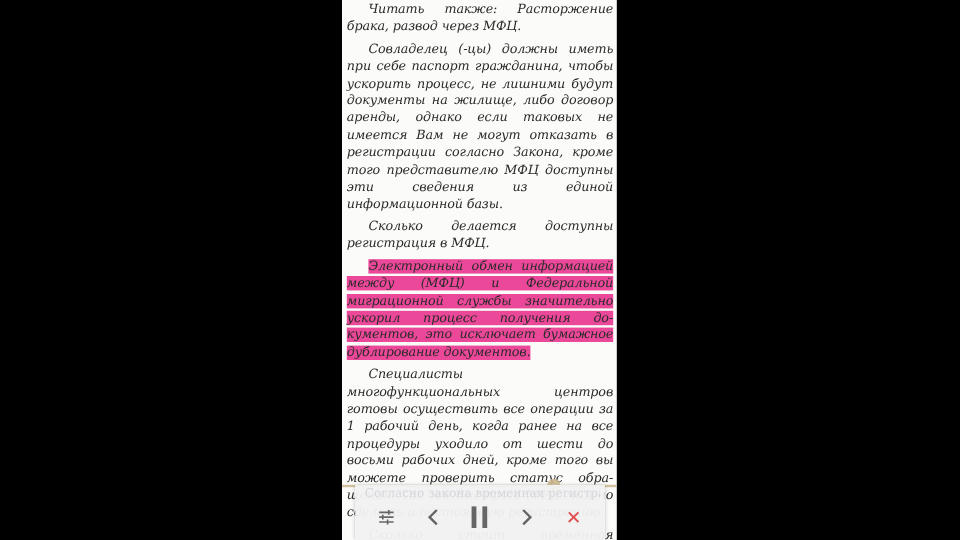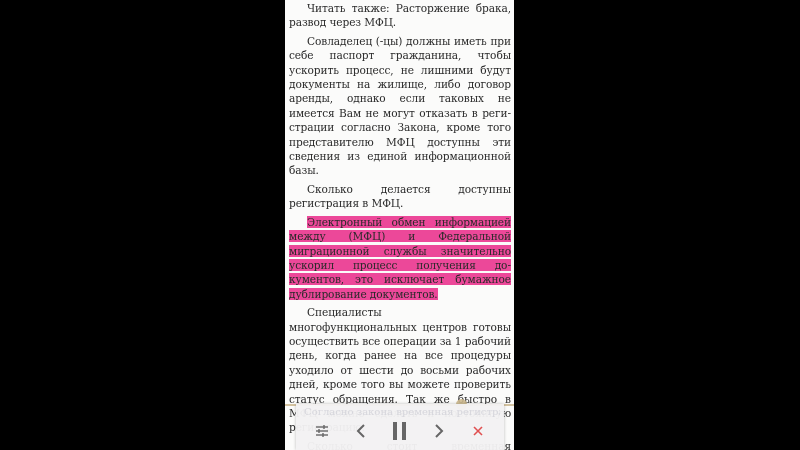--- a/index.html
+++ b/index.html
@@ -34,20 +34,21 @@
       font-size: 10.6px;
       line-height: 14.4px;
       color: #2a2a2a;
       text-align: justify;
       letter-spacing: -0.1px;
     }
     .para {
       margin: 0 0 4px 0;
       text-indent: 18px;
       hyphens: manual;
+      font-style: italic;
     }
     .para.highlight span.hl {
       background: #ec4899;
       box-decoration-break: clone;
       -webkit-box-decoration-break: clone;
     }
     .progress-track {
       position: absolute;
       left: 0;
       top: 404px;

